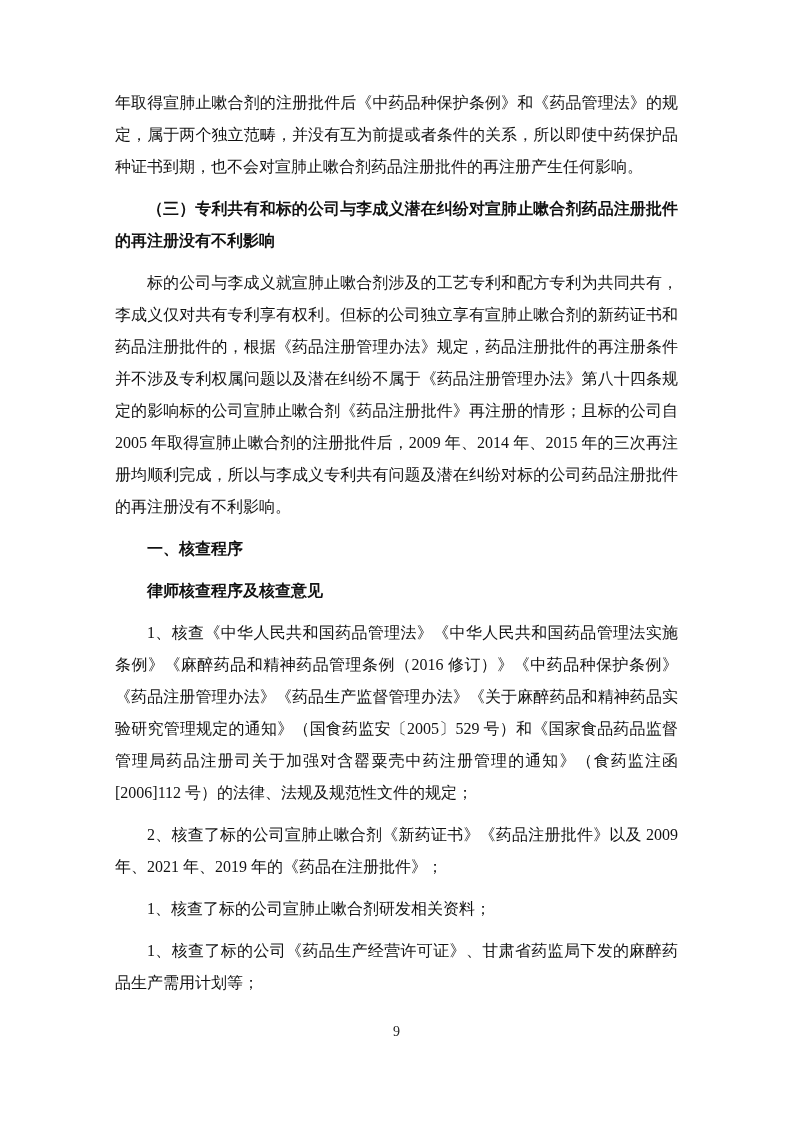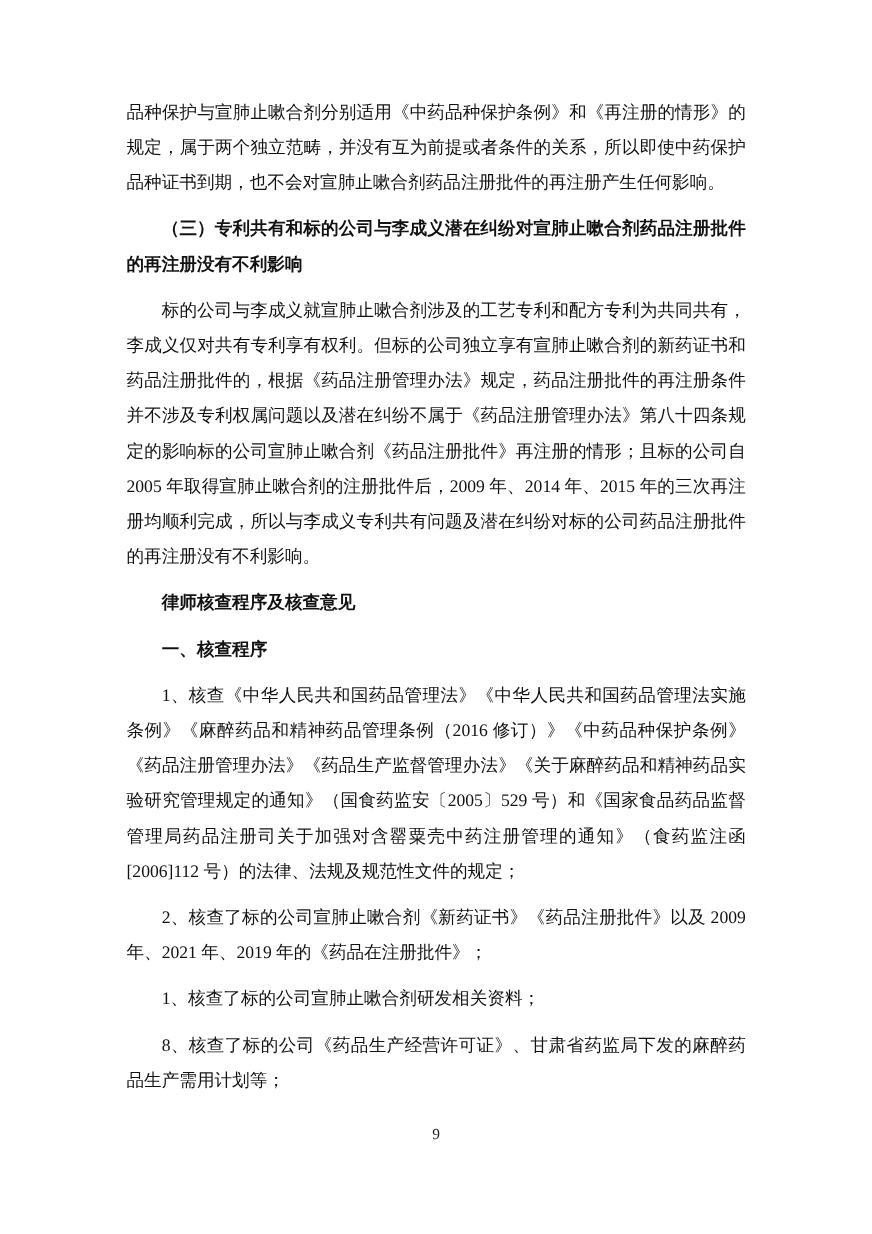--- a/index.html
+++ b/index.html
@@ -47,33 +47,33 @@
     font-size: 14px;
     line-height: 20px;
     color: #222;
   }
 </style>
 </head>
 <body>
 
 <div class="page">
   <div class="content">
-    <p class="no-indent">品种保护与宣肺止嗽合剂分别适用《中药品种保护条例》和《再注册的情形》的规定，属于两个独立范畴，并没有互为前提或者条件的关系，所以即使中药保护品种证书到期，也不会对宣肺止嗽合剂药品注册批件的再注册产生任何影响。</p>
+    <p class="no-indent">年取得宣肺止嗽合剂的注册批件后《中药品种保护条例》和《药品管理法》的规定，属于两个独立范畴，并没有互为前提或者条件的关系，所以即使中药保护品种证书到期，也不会对宣肺止嗽合剂药品注册批件的再注册产生任何影响。</p>
 
     <p class="heading">（三）专利共有和标的公司与李成义潜在纠纷对宣肺止嗽合剂药品注册批件的再注册没有不利影响</p>
 
     <p>标的公司与李成义就宣肺止嗽合剂涉及的工艺专利和配方专利为共同共有，李成义仅对共有专利享有权利。但标的公司独立享有宣肺止嗽合剂的新药证书和药品注册批件的，根据《药品注册管理办法》规定，药品注册批件的再注册条件并不涉及专利权属问题以及潜在纠纷不属于《药品注册管理办法》第八十四条规定的影响标的公司宣肺止嗽合剂《药品注册批件》再注册的情形；且标的公司自 2005 年取得宣肺止嗽合剂的注册批件后，2009 年、2014 年、2015 年的三次再注册均顺利完成，所以与李成义专利共有问题及潜在纠纷对标的公司药品注册批件的再注册没有不利影响。</p>
 
+    <p class="heading">一、核查程序</p>
+
     <p class="heading">律师核查程序及核查意见</p>
-
-    <p class="heading">一、核查程序</p>
 
     <p>1、核查《中华人民共和国药品管理法》《中华人民共和国药品管理法实施条例》《麻醉药品和精神药品管理条例（2016 修订）》《中药品种保护条例》《药品注册管理办法》《药品生产监督管理办法》《关于麻醉药品和精神药品实验研究管理规定的通知》（国食药监安〔2005〕529 号）和《国家食品药品监督管理局药品注册司关于加强对含罂粟壳中药注册管理的通知》（食药监注函[2006]112 号）的法律、法规及规范性文件的规定；</p>
 
     <p>2、核查了标的公司宣肺止嗽合剂《新药证书》《药品注册批件》以及 2009 年、2021 年、2019 年的《药品在注册批件》；</p>
 
     <p>1、核查了标的公司宣肺止嗽合剂研发相关资料；</p>
 
-    <p>8、核查了标的公司《药品生产经营许可证》、甘肃省药监局下发的麻醉药品生产需用计划等；</p>
+    <p>1、核查了标的公司《药品生产经营许可证》、甘肃省药监局下发的麻醉药品生产需用计划等；</p>
   </div>
 
   <div class="footer">9</div>
 </div>
 
 </body></html>

